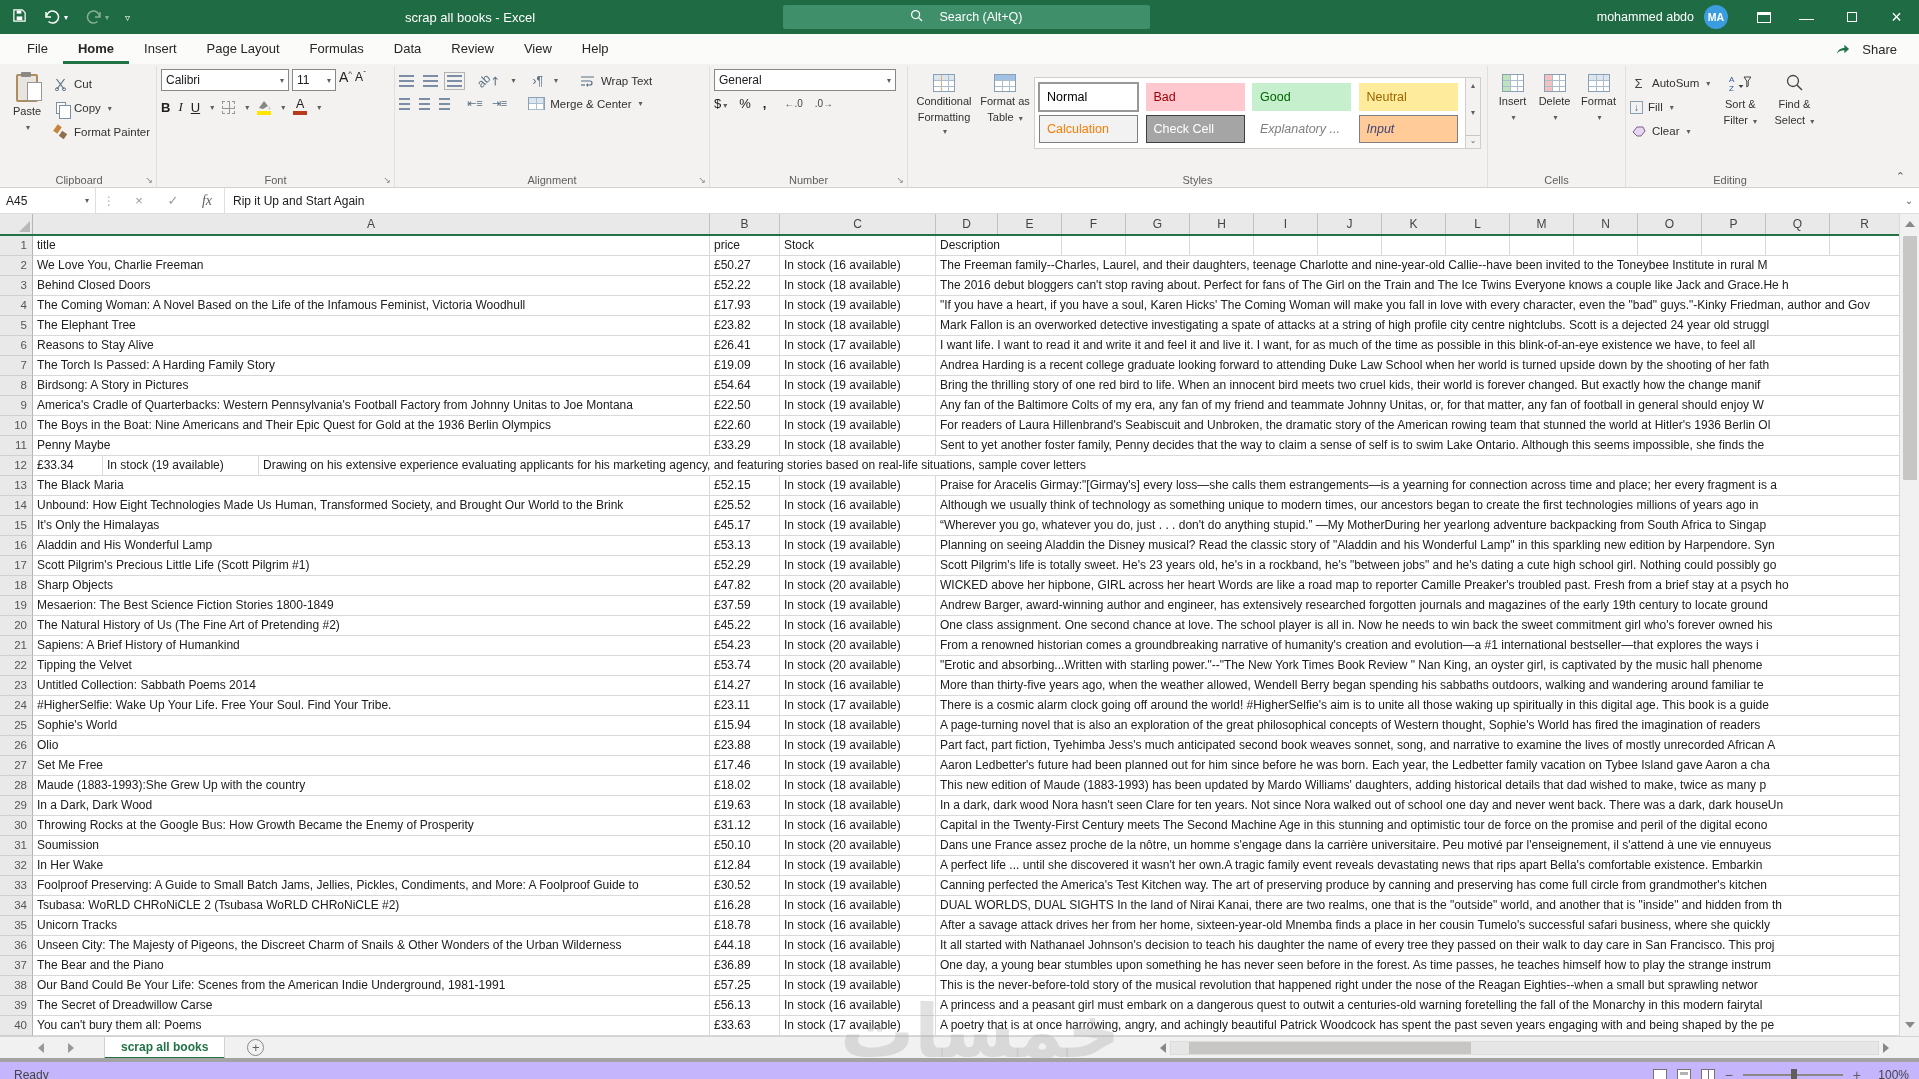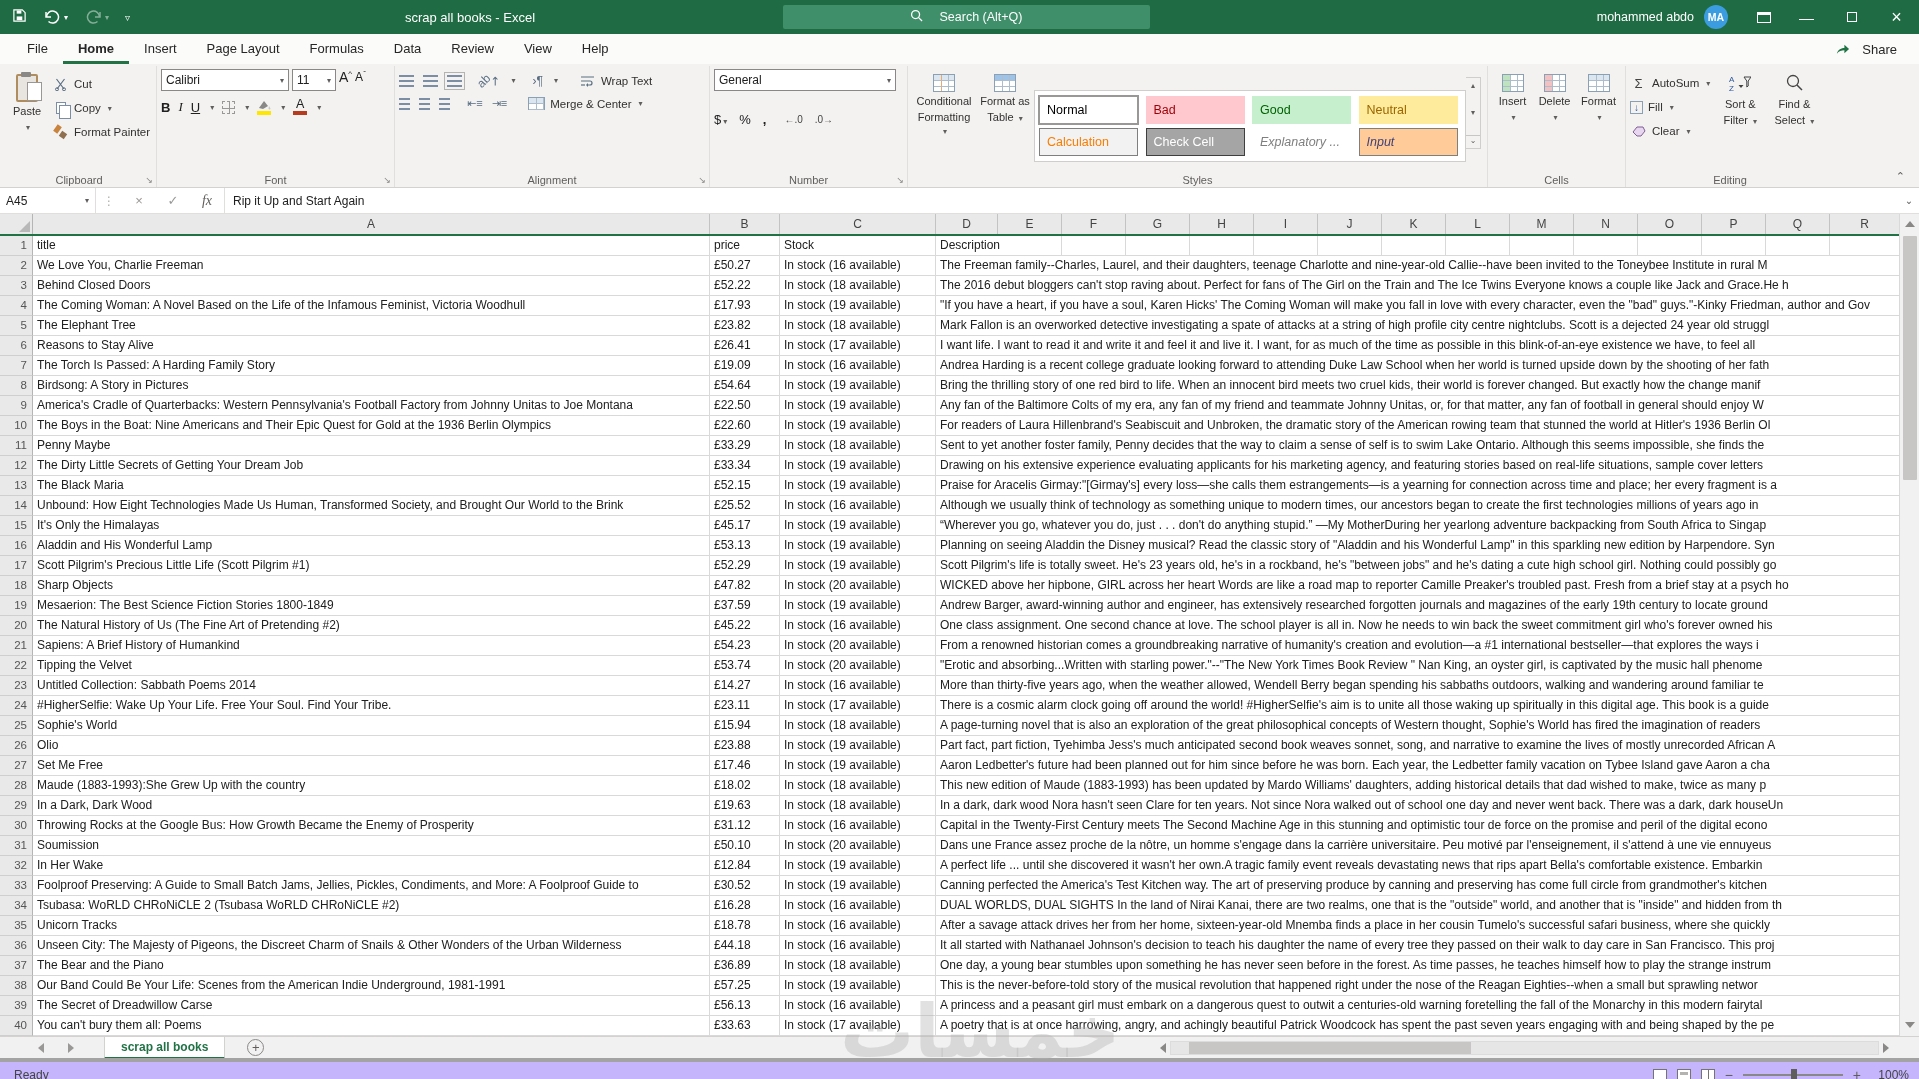--- a/index.html
+++ b/index.html
@@ -63,21 +63,21 @@
 
 .albars{width:15px;height:12px;background:repeating-linear-gradient(#7b8ea5 0 2px,transparent 2px 5px);cursor:pointer}
 .albars.short{background:repeating-linear-gradient(#7b8ea5 0 2px,transparent 2px 5px);width:11px}
 .alrow{display:flex;gap:9px;align-items:center;height:23px}
 
 .tblic{width:22px;height:18px;border:1px solid #8aa0b4;background:linear-gradient(#dce6f1 0 5px,#fff 5px),#fff;position:relative}
 .tblic:before{content:"";position:absolute;left:7px;top:0;bottom:0;width:1px;background:#aebdcb;box-shadow:7px 0 0 #aebdcb}
 .tblic:after{content:"";position:absolute;top:5px;left:0;right:0;height:1px;background:#aebdcb;box-shadow:0 6px 0 #aebdcb}
 .accent-or:before{background:#f0a868;box-shadow:7px 0 0 #aebdcb}
 
-.gallery{display:flex;flex-direction:column;gap:4px;justify-content:center;border:1px solid #d0cecc;background:#fff;padding:4px;height:72px;margin-top:21px;flex-wrap:wrap;width:432px}
+.gallery{display:flex;flex-direction:column;gap:4px;justify-content:center;border:1px solid #d0cecc;background:#fff;padding:4px;height:72px;margin-top:8px;flex-wrap:wrap;width:432px}
 .chip{width:99px;height:28px;line-height:28px;padding:0 8px;font-size:12.5px;cursor:pointer;overflow:hidden;white-space:nowrap}
 .chip.sel{outline:2px solid #9a9896;outline-offset:-1px}
 .galscroll{display:flex;flex-direction:column;width:15px;border:1px solid #d0cecc;border-left:0;height:72px;margin-top:8px;background:#f3f2f1;justify-content:space-between;align-items:center;padding:3px 0;font-size:8px;color:#605e5c}
 
 .edit-col{display:flex;flex-direction:column;justify-content:flex-start;gap:2px}
 
 
 .formulabar{position:absolute;top:188px;left:0;right:0;height:26px;background:#fff;border-bottom:1px solid #e1dfdd;display:flex;align-items:center}
 .namebox{width:96px;height:26px;border-right:1px solid #e1dfdd;display:flex;align-items:center;justify-content:space-between;padding:0 6px;font-size:12px;cursor:pointer}
 .fbar-dots{width:26px;text-align:center;color:#b0aeac;font-size:12px}
@@ -317,21 +317,21 @@
             </span>
             <span>Merge &amp; Center</span>
             <span class="caret">▾</span>
           </span>
       </div>
       <div class="rg-label">Alignment</div>
       <span class="launcher">↘</span>
     </div>
 
     <div class="rgroup" style="width:198px">
-      <div class="fbox" style="width:182px;margin-bottom:21px">
+      <div class="fbox" style="width:182px;margin-bottom:5px">
           <span>General</span>
           <span class="caret">▾</span>
         </div>
       <div style="display:flex;align-items:center;gap:12px;font-size:13px">
         <span style="cursor:pointer"><span>$</span><span class="caret">▾</span></span>
         <span style="cursor:pointer">%</span>
         <span style="cursor:pointer;font-weight:bold">,</span>
         <span style="cursor:pointer;font-size:10px;color:#444;margin-left:6px">←.0</span>
         <span style="cursor:pointer;font-size:10px;color:#444">.0→</span>
       </div>
@@ -561,21 +561,20 @@
         </div>
         <div class="grow">
           <div class="gut">11</div>
           <div class="c cA">Penny Maybe</div>
           <div class="c cB">£33.29</div>
           <div class="c cC">In stock (18 available)</div>
           <div class="c cDesc">Sent to yet another foster family, Penny decides that the way to claim a sense of self is to swim Lake Ontario. Although this seems impossible, she finds the</div>
         </div>
         <div class="grow">
           <div class="gut">12</div>
-          <div class="c cA">The Dirty Little Secrets of Getting Your Dream Job</div>
           <div class="c cB">£33.34</div>
           <div class="c cC">In stock (19 available)</div>
           <div class="c cDesc">Drawing on his extensive experience evaluating applicants for his marketing agency, and featuring stories based on real-life situations, sample cover letters</div>
         </div>
         <div class="grow">
           <div class="gut">13</div>
           <div class="c cA">The Black Maria</div>
           <div class="c cB">£52.15</div>
           <div class="c cC">In stock (19 available)</div>
           <div class="c cDesc">Praise for Aracelis Girmay:"[Girmay's] every loss—she calls them estrangements—is a yearning for connection across time and place; her every fragment is a</div>

